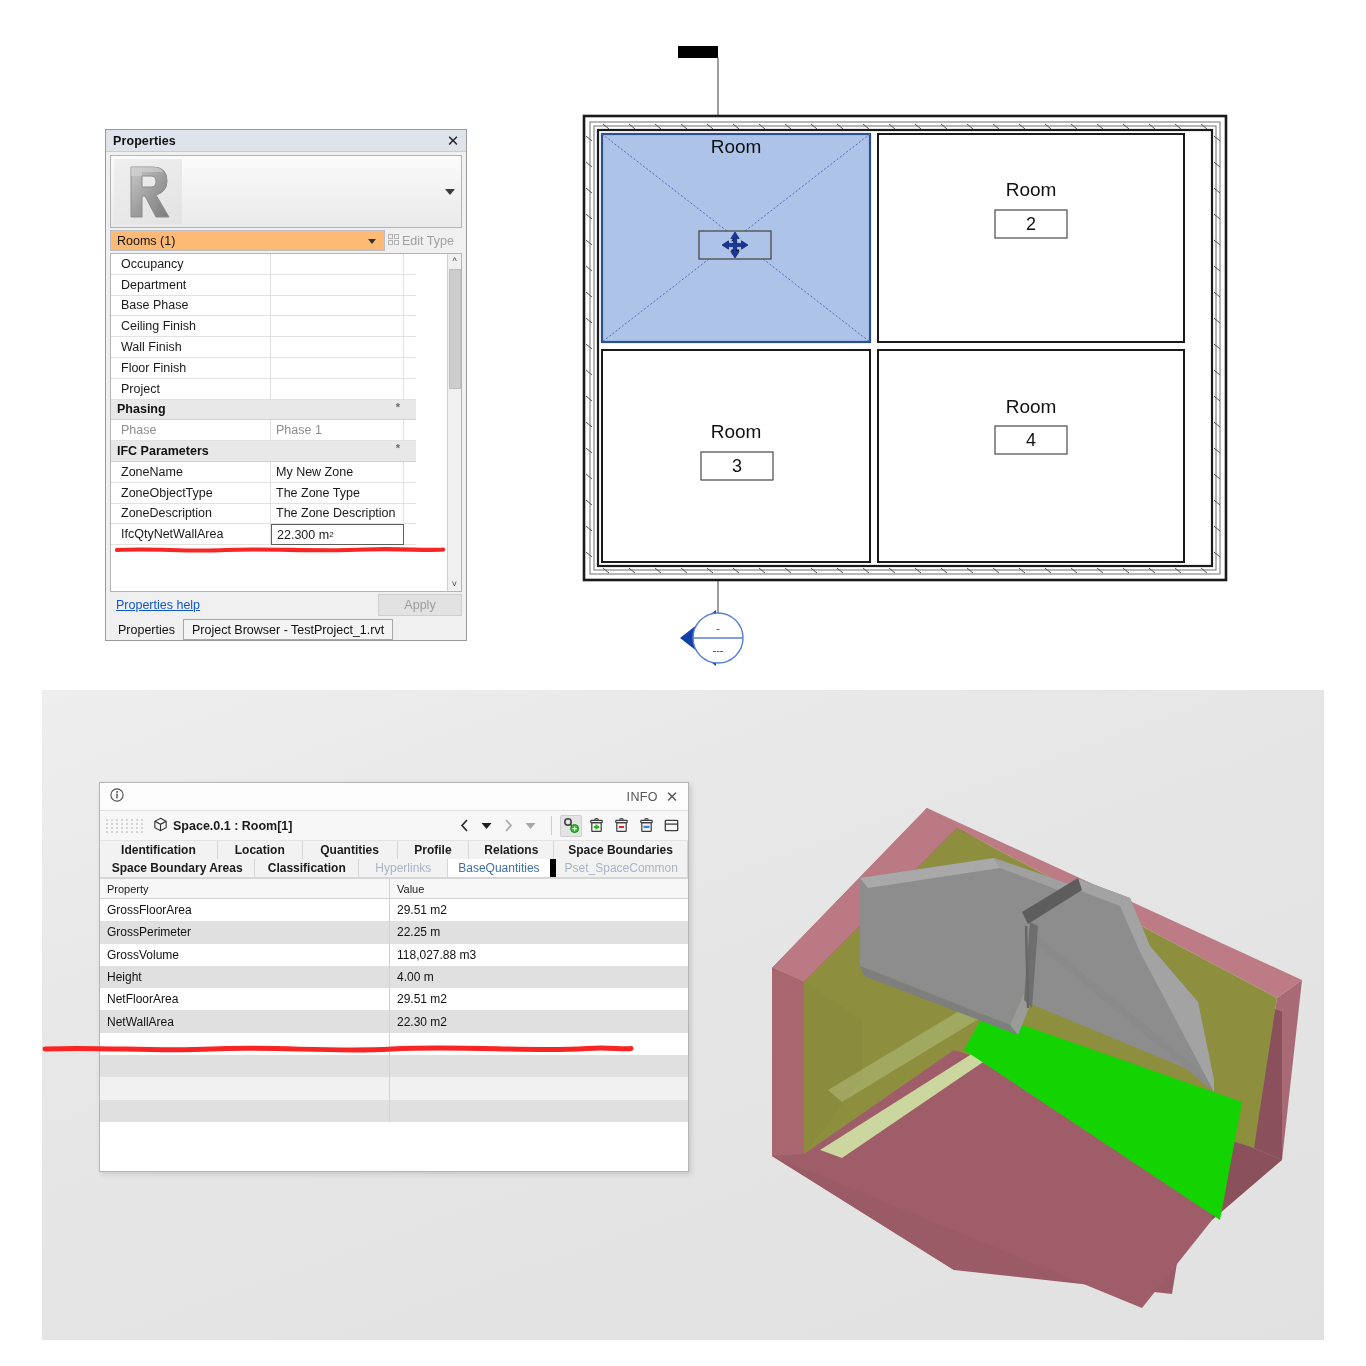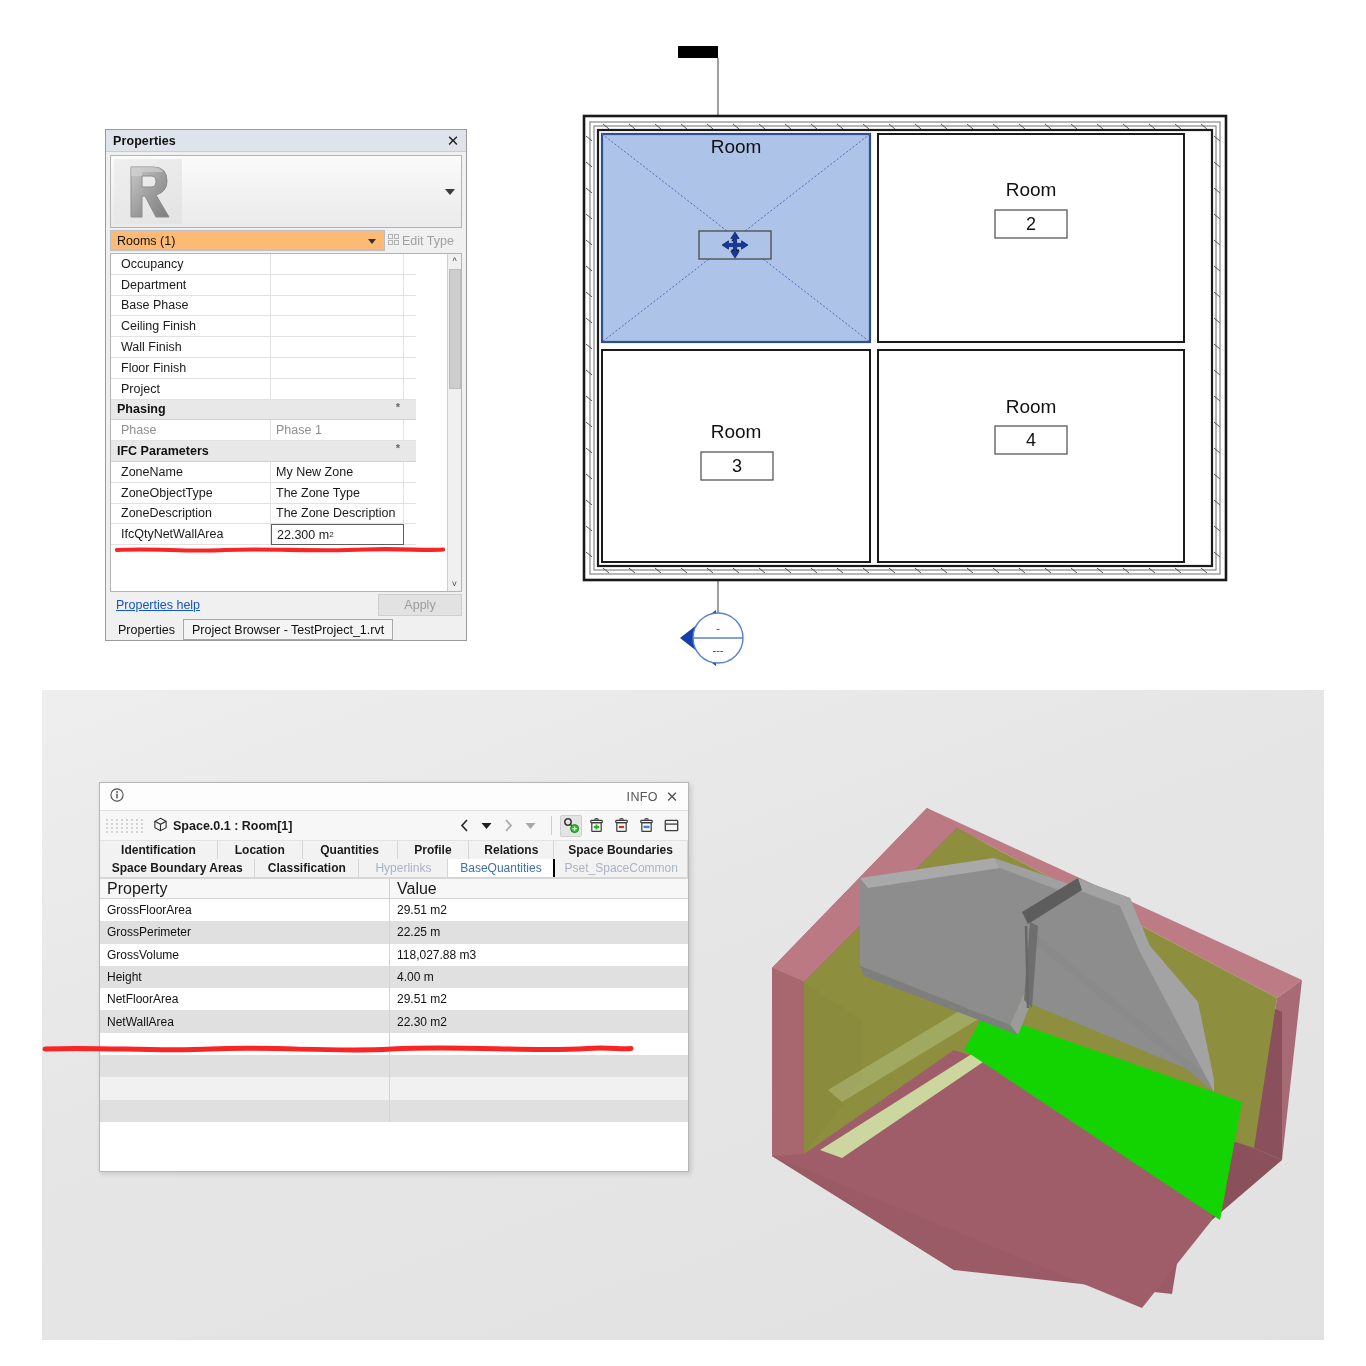--- a/index.html
+++ b/index.html
@@ -165,26 +165,26 @@
   .iw-ibtn { width:22px;height:22px; display:flex;align-items:center;justify-content:center; cursor:pointer; border:1px solid transparent; border-radius:2px;}
   .iw-ibtn.on { background:#e4e4e4; border-color:#cfcfcf;}
 
   .iw-tabrow { display:flex; height:18px; background:#f2f2f2; }
   .iw-tab {
     font-size: 12px; font-weight: bold; color:#1a1a1a;
     display:flex;align-items:center;justify-content:center;
     border-right: 1px solid #d6d6d6; background:#f2f2f2; cursor:pointer;
   }
   .iw-tab.muted { color:#a8b4c4; font-weight:normal; }
-  .iw-tab.active { background:#ffffff; color:#3f6fa8; font-weight:normal; border-right:2px solid #000000;}
+  .iw-tab.active { background:#ffffff; color:#3f6fa8; font-weight:normal; border-right:6px solid #000000;}
   .iw-tabrow2 { display:flex; height:19px; background:#f2f2f2; border-bottom:1px solid #d6d6d6;}
 
   .iw-table { flex:1; display:flex; flex-direction:column; background:#fff; border-top:1px solid #d6d6d6;}
   .iw-thead { display:flex; height:20px; background:#f7f7f7; border-bottom:1px solid #d2d2d2;}
-  .iw-thead div { font-size:16px; color:#1a1a1a; display:flex; align-items:center; padding-left:7px;}
+  .iw-thead div { font-size:11px; color:#1a1a1a; display:flex; align-items:center; padding-left:7px;}
   .iw-th-prop { width: 290px; border-right:1px solid #d2d2d2;}
   .iw-th-val { flex:1; }
   .iw-trow { display:flex; height:22.3px;text-align:right; }
   .iw-trow.alt { background:#e0e0e0; }
   .iw-trow.alt2 { background:#f1f1f1; }
   .iw-trow .c1 { width:290px; font-size:12px; color:#111; display:flex;align-items:center;padding-left:7px; border-right:1px solid #d2d2d2;}
   .iw-trow .c2 { flex:1; font-size:12px; color:#111; display:flex;align-items:center;padding-left:7px;}
   .iw-filler { flex:1; }
 </style>
 </head>

